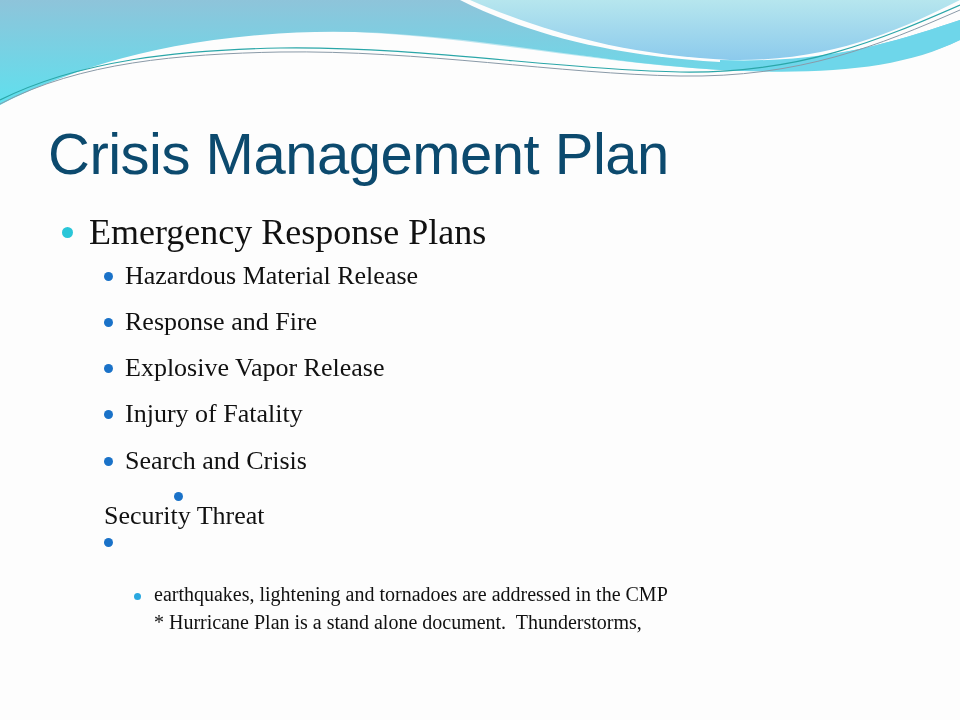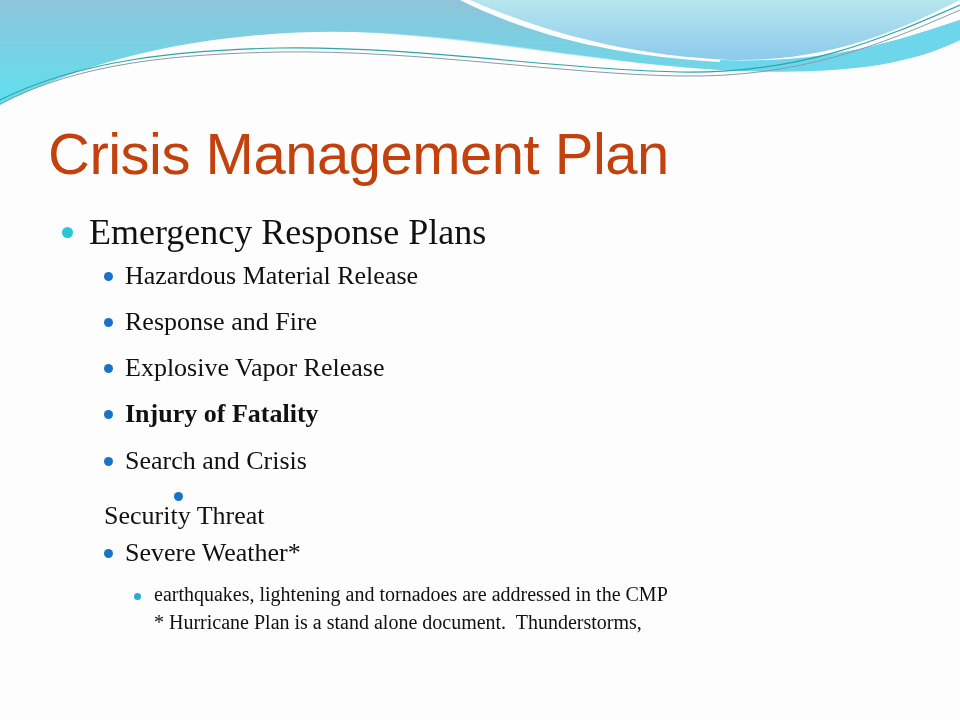--- a/index.html
+++ b/index.html
@@ -5,21 +5,21 @@
     html, body { margin: 0; padding: 0; }
     body {
       width: 960px; height: 720px; overflow: hidden;
       background: #fdfdfd; position: relative;
       font-family: "DejaVu Serif", serif;
     }
     .wave { position: absolute; left: 0; top: 0; width: 960px; height: 120px; }
     .title {
       position: absolute; left: 48px; top: 118px;
       font-family: "Liberation Sans", "DejaVu Sans", sans-serif;
-      font-size: 58px; color: #c2410c; letter-spacing: -0.5px;
+      font-size: 58px; color: #0c4a6e; letter-spacing: -0.5px;
       margin: 0; font-weight: normal; line-height: 72px;
     }
     .bullet-row { position: absolute; display: flex; align-items: center; color: #111; }
     .dot { border-radius: 50%; flex: none; }
     .l1 { left: 62px; font-size: 36px; font-family: "Liberation Serif", serif; }
     .l1 .dot { width: 11px; height: 11px; background: #2ac6d8; margin-right: 16px; }
     .l2 { left: 104px; font-size: 26px; font-family: "Liberation Serif", serif; }
     .l2 .dot { width: 9px; height: 9px; background: #1a72c8; margin-right: 12px; }
     .l3 { left: 134px; top: 580px; font-size: 20px; font-family: "Liberation Serif", serif;
           align-items: flex-start; line-height: 28px; }
@@ -60,35 +60,34 @@
   <span>Hazardous Material Release</span>
 </div>
 <div class="bullet-row l2" style="top:307px;">
   <span class="dot"></span>
   <span>Response and Fire</span>
 </div>
 <div class="bullet-row l2" style="top:353px;">
   <span class="dot"></span>
   <span>Explosive Vapor Release</span>
 </div>
-<div class="bullet-row l2" style="top:399px;font-weight:bold;">
+<div class="bullet-row l2" style="top:399px;">
   <span class="dot"></span>
   <span>Injury of Fatality</span>
 </div>
 <div class="bullet-row l2" style="top:446px;">
   <span class="dot"></span>
   <span>Search and Crisis</span>
 </div>
 <div class="bullet-row l2" style="top:492px;flex-direction:column;">
   <span class="dot"></span>
   <span>Security Threat</span>
 </div>
 <div class="bullet-row l2" style="top:538px;">
   <span class="dot"></span>
-  <span>Severe Weather*</span>
 </div>
 
 <div class="bullet-row l3">
   <span class="dot"></span>
   <div>
     <div>earthquakes, lightening and tornadoes are addressed in the CMP</div>
     <div style="white-space:pre;">* Hurricane Plan is a stand alone document.  Thunderstorms,</div>
   </div>
 </div>
 

